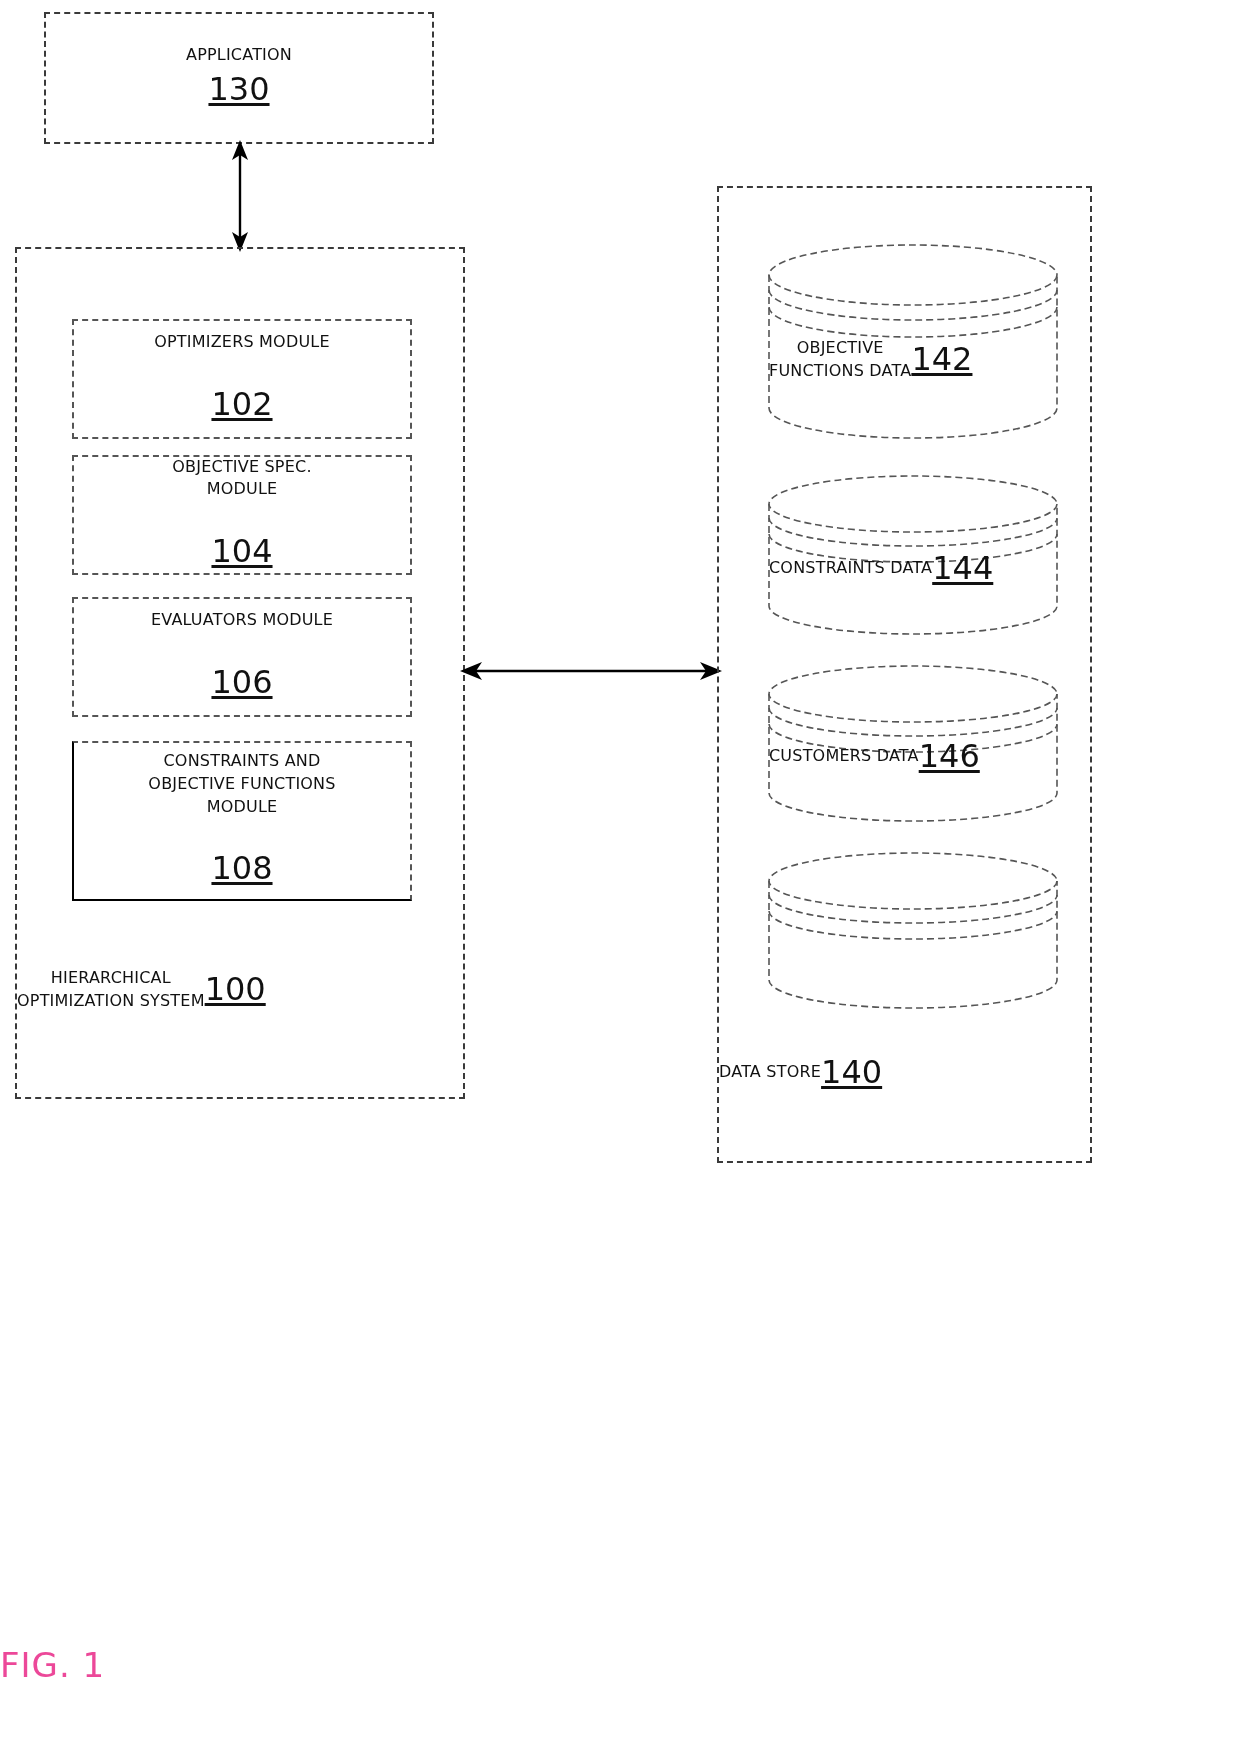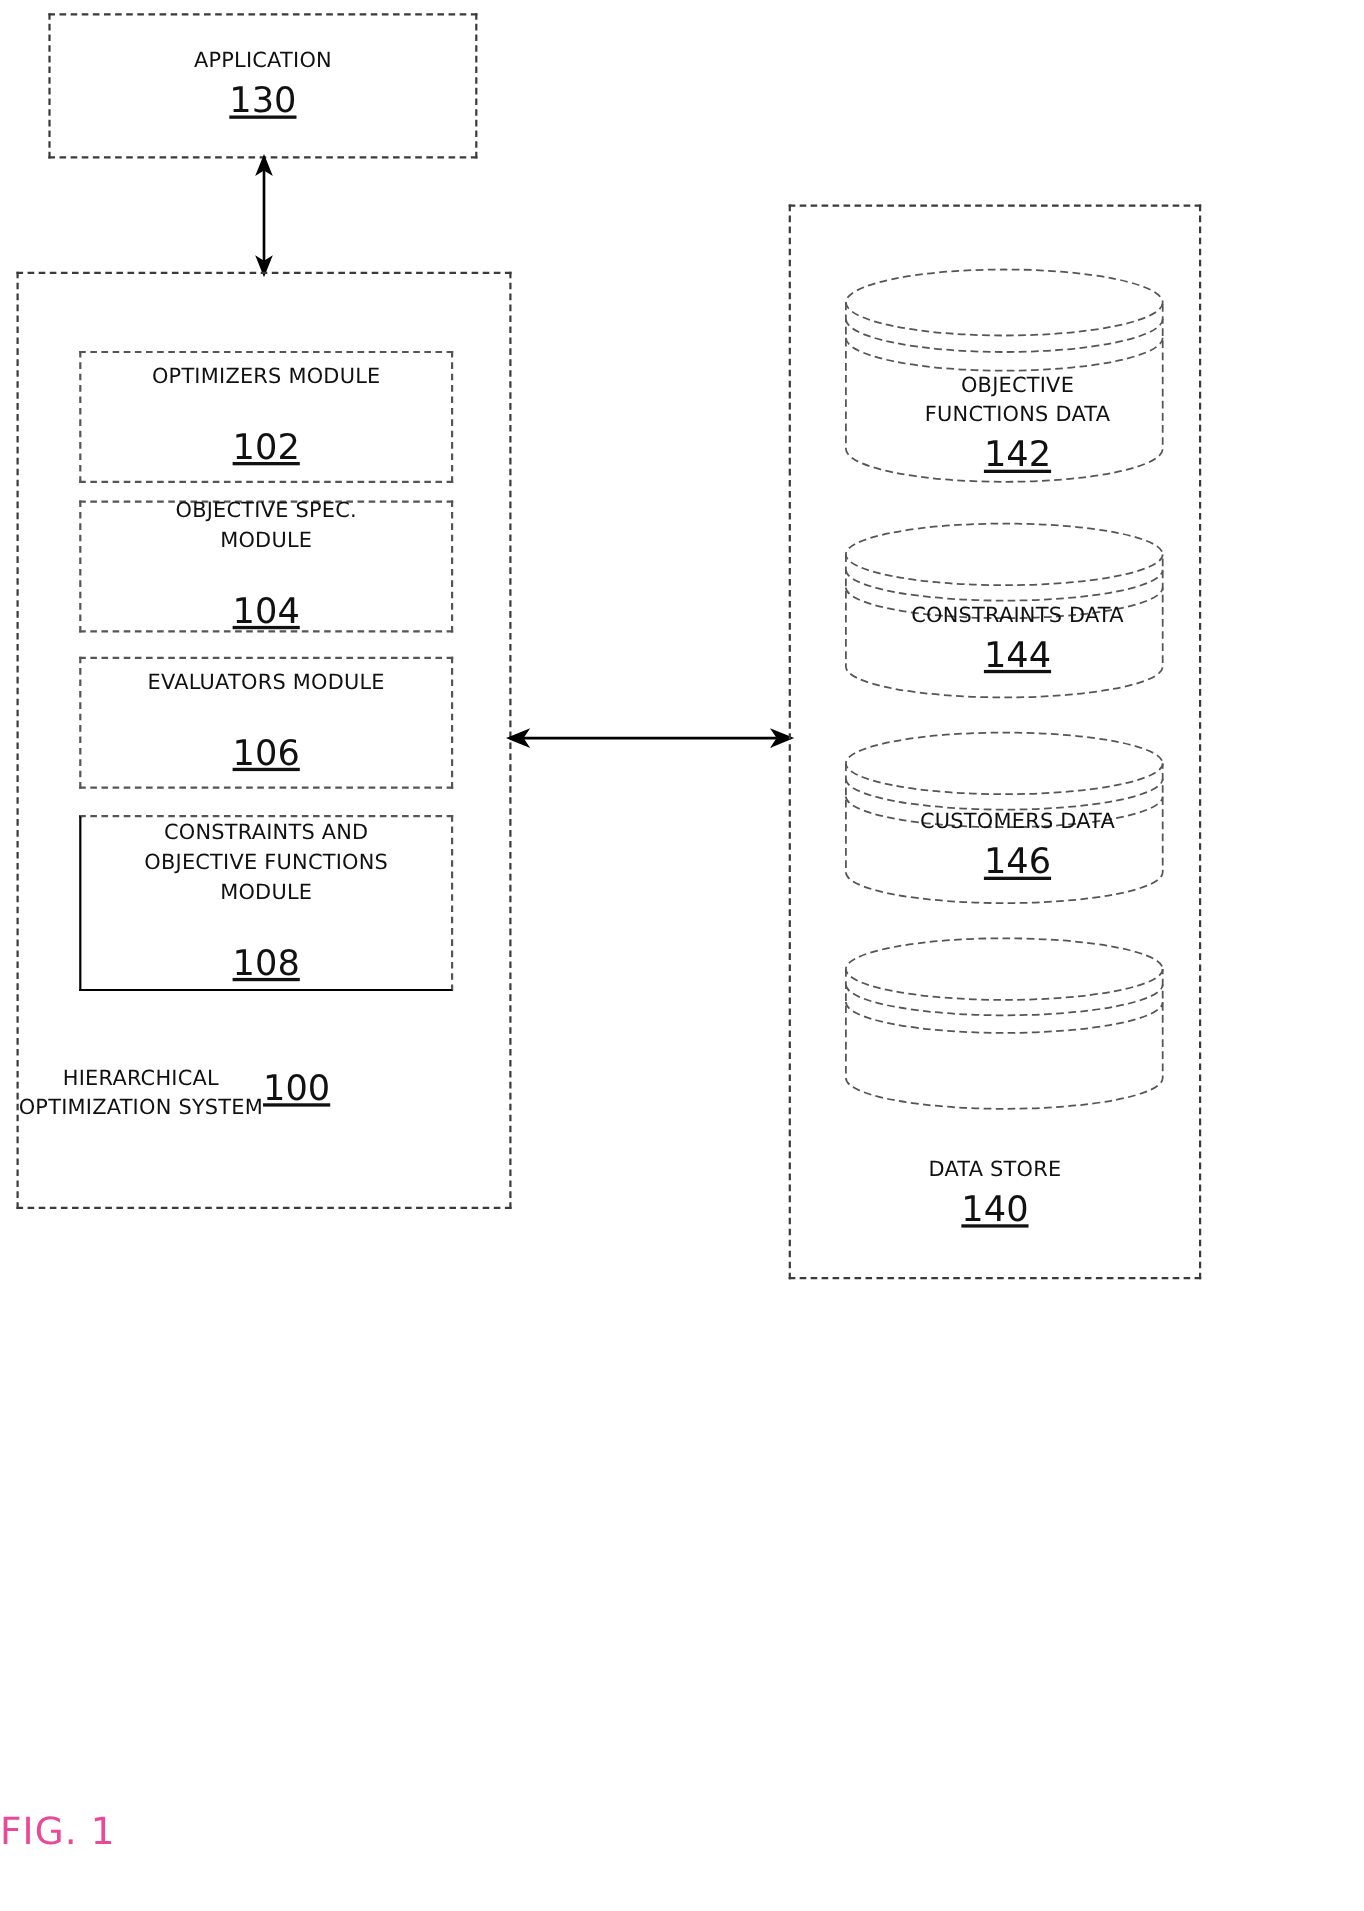--- a/index.html
+++ b/index.html
@@ -30,21 +30,21 @@
     box-sizing: border-box;
     background: transparent;
   }
   .box-dashed {
     border: 2px dashed #3a3a3a;
   }
 
   
   .lbl {
     text-align: center;
-    font-size: 19px;
+    font-size: 16px;
     line-height: 1.42;
     letter-spacing: 0.2px;
     white-space: pre-line;
     color: #111;
   }
   .ref {
     text-align: center;
     font-size: 32px;
     line-height: 1.42;
     text-decoration: underline;
@@ -132,39 +132,36 @@
   }
   .cyl-svg path, .cyl-svg ellipse, .cyl-svg line {
     fill: none;
     stroke: #555;
     stroke-width: 1.6;
     stroke-dasharray: 7 4;
   }
 
   .cyl-text {
     position: absolute;
-    left: 12px;
+    left: 0;
     width: 100%;
     display: flex;
-    flex-direction: column;
     align-items: center;
-    justify-content: center;
   }
   #cyl-142 .cyl-text { top: 92px; }
   #cyl-144 .cyl-text { top: 70px; }
   #cyl-146 .cyl-text { top: 68px; }
   #cyl-148 .cyl-text { top: 68px; }
 
   #datastore-caption {
     position: absolute;
     left: 0;
     top: 862px;
     width: 100%;
     display: flex;
-    flex-direction: column;
     align-items: center;
   }
 
   
   .arrow-svg {
     position: absolute;
     overflow: visible;
   }
   .arrow-svg line {
     stroke: #000;

